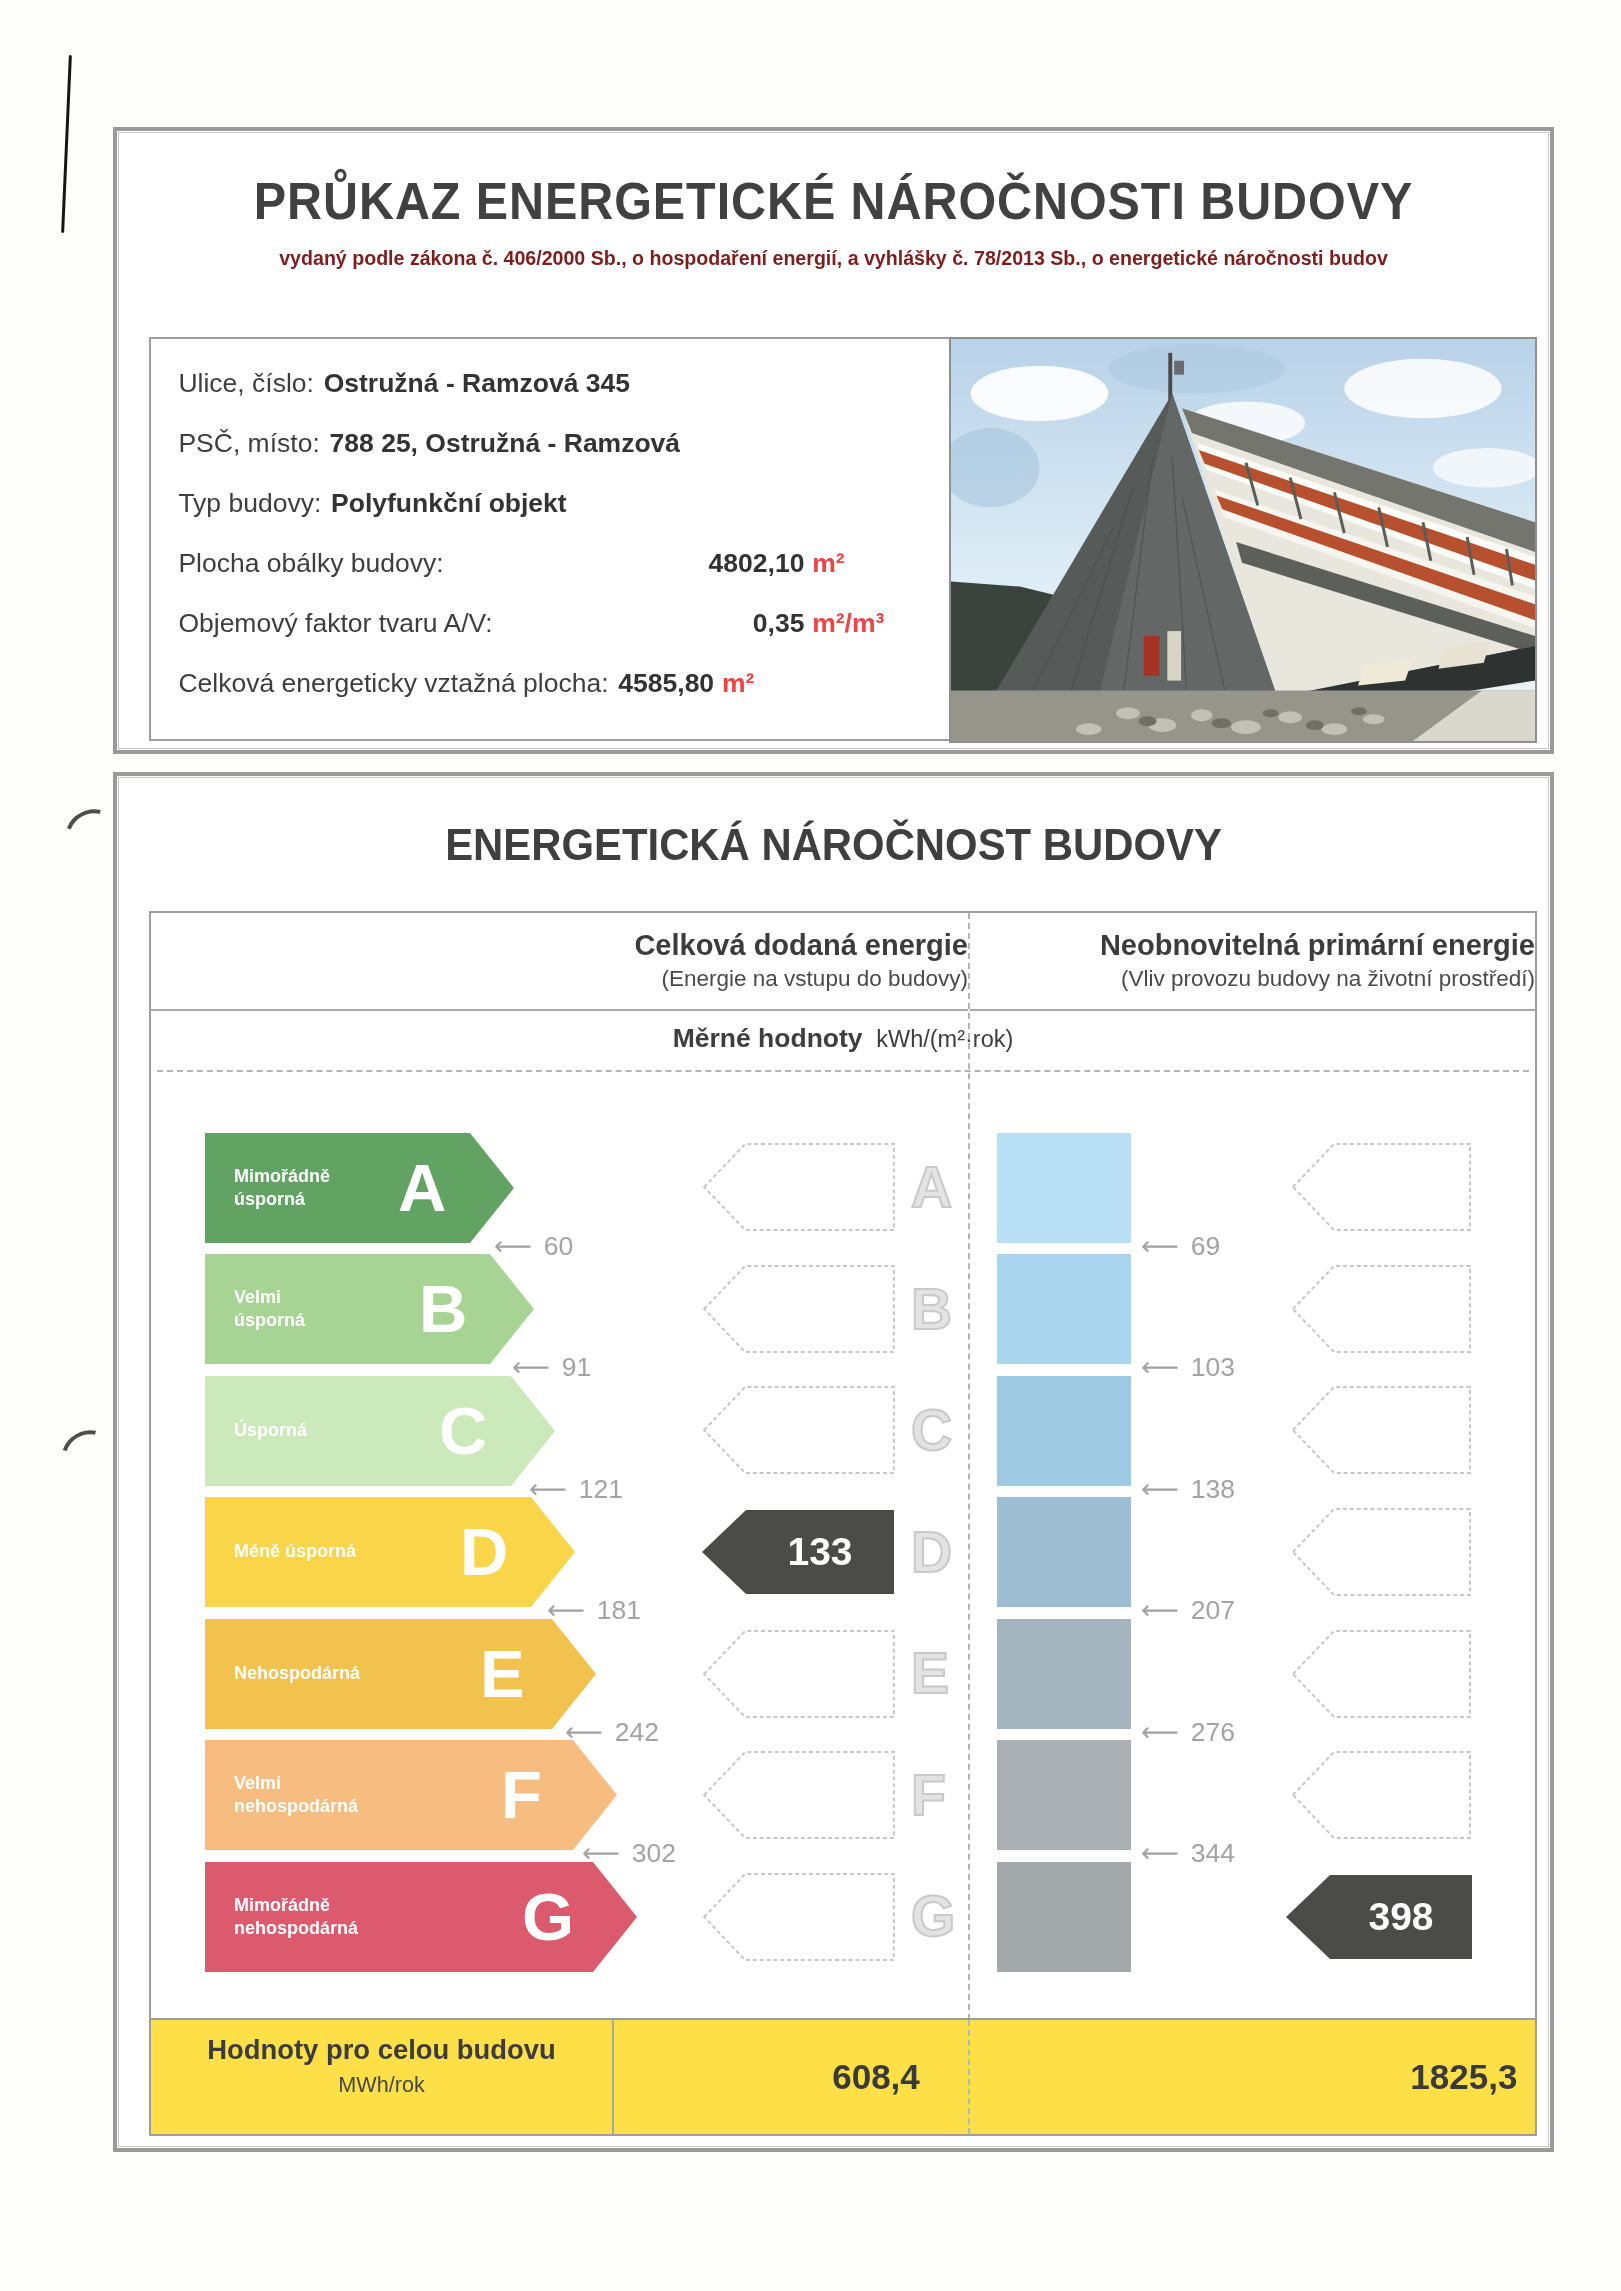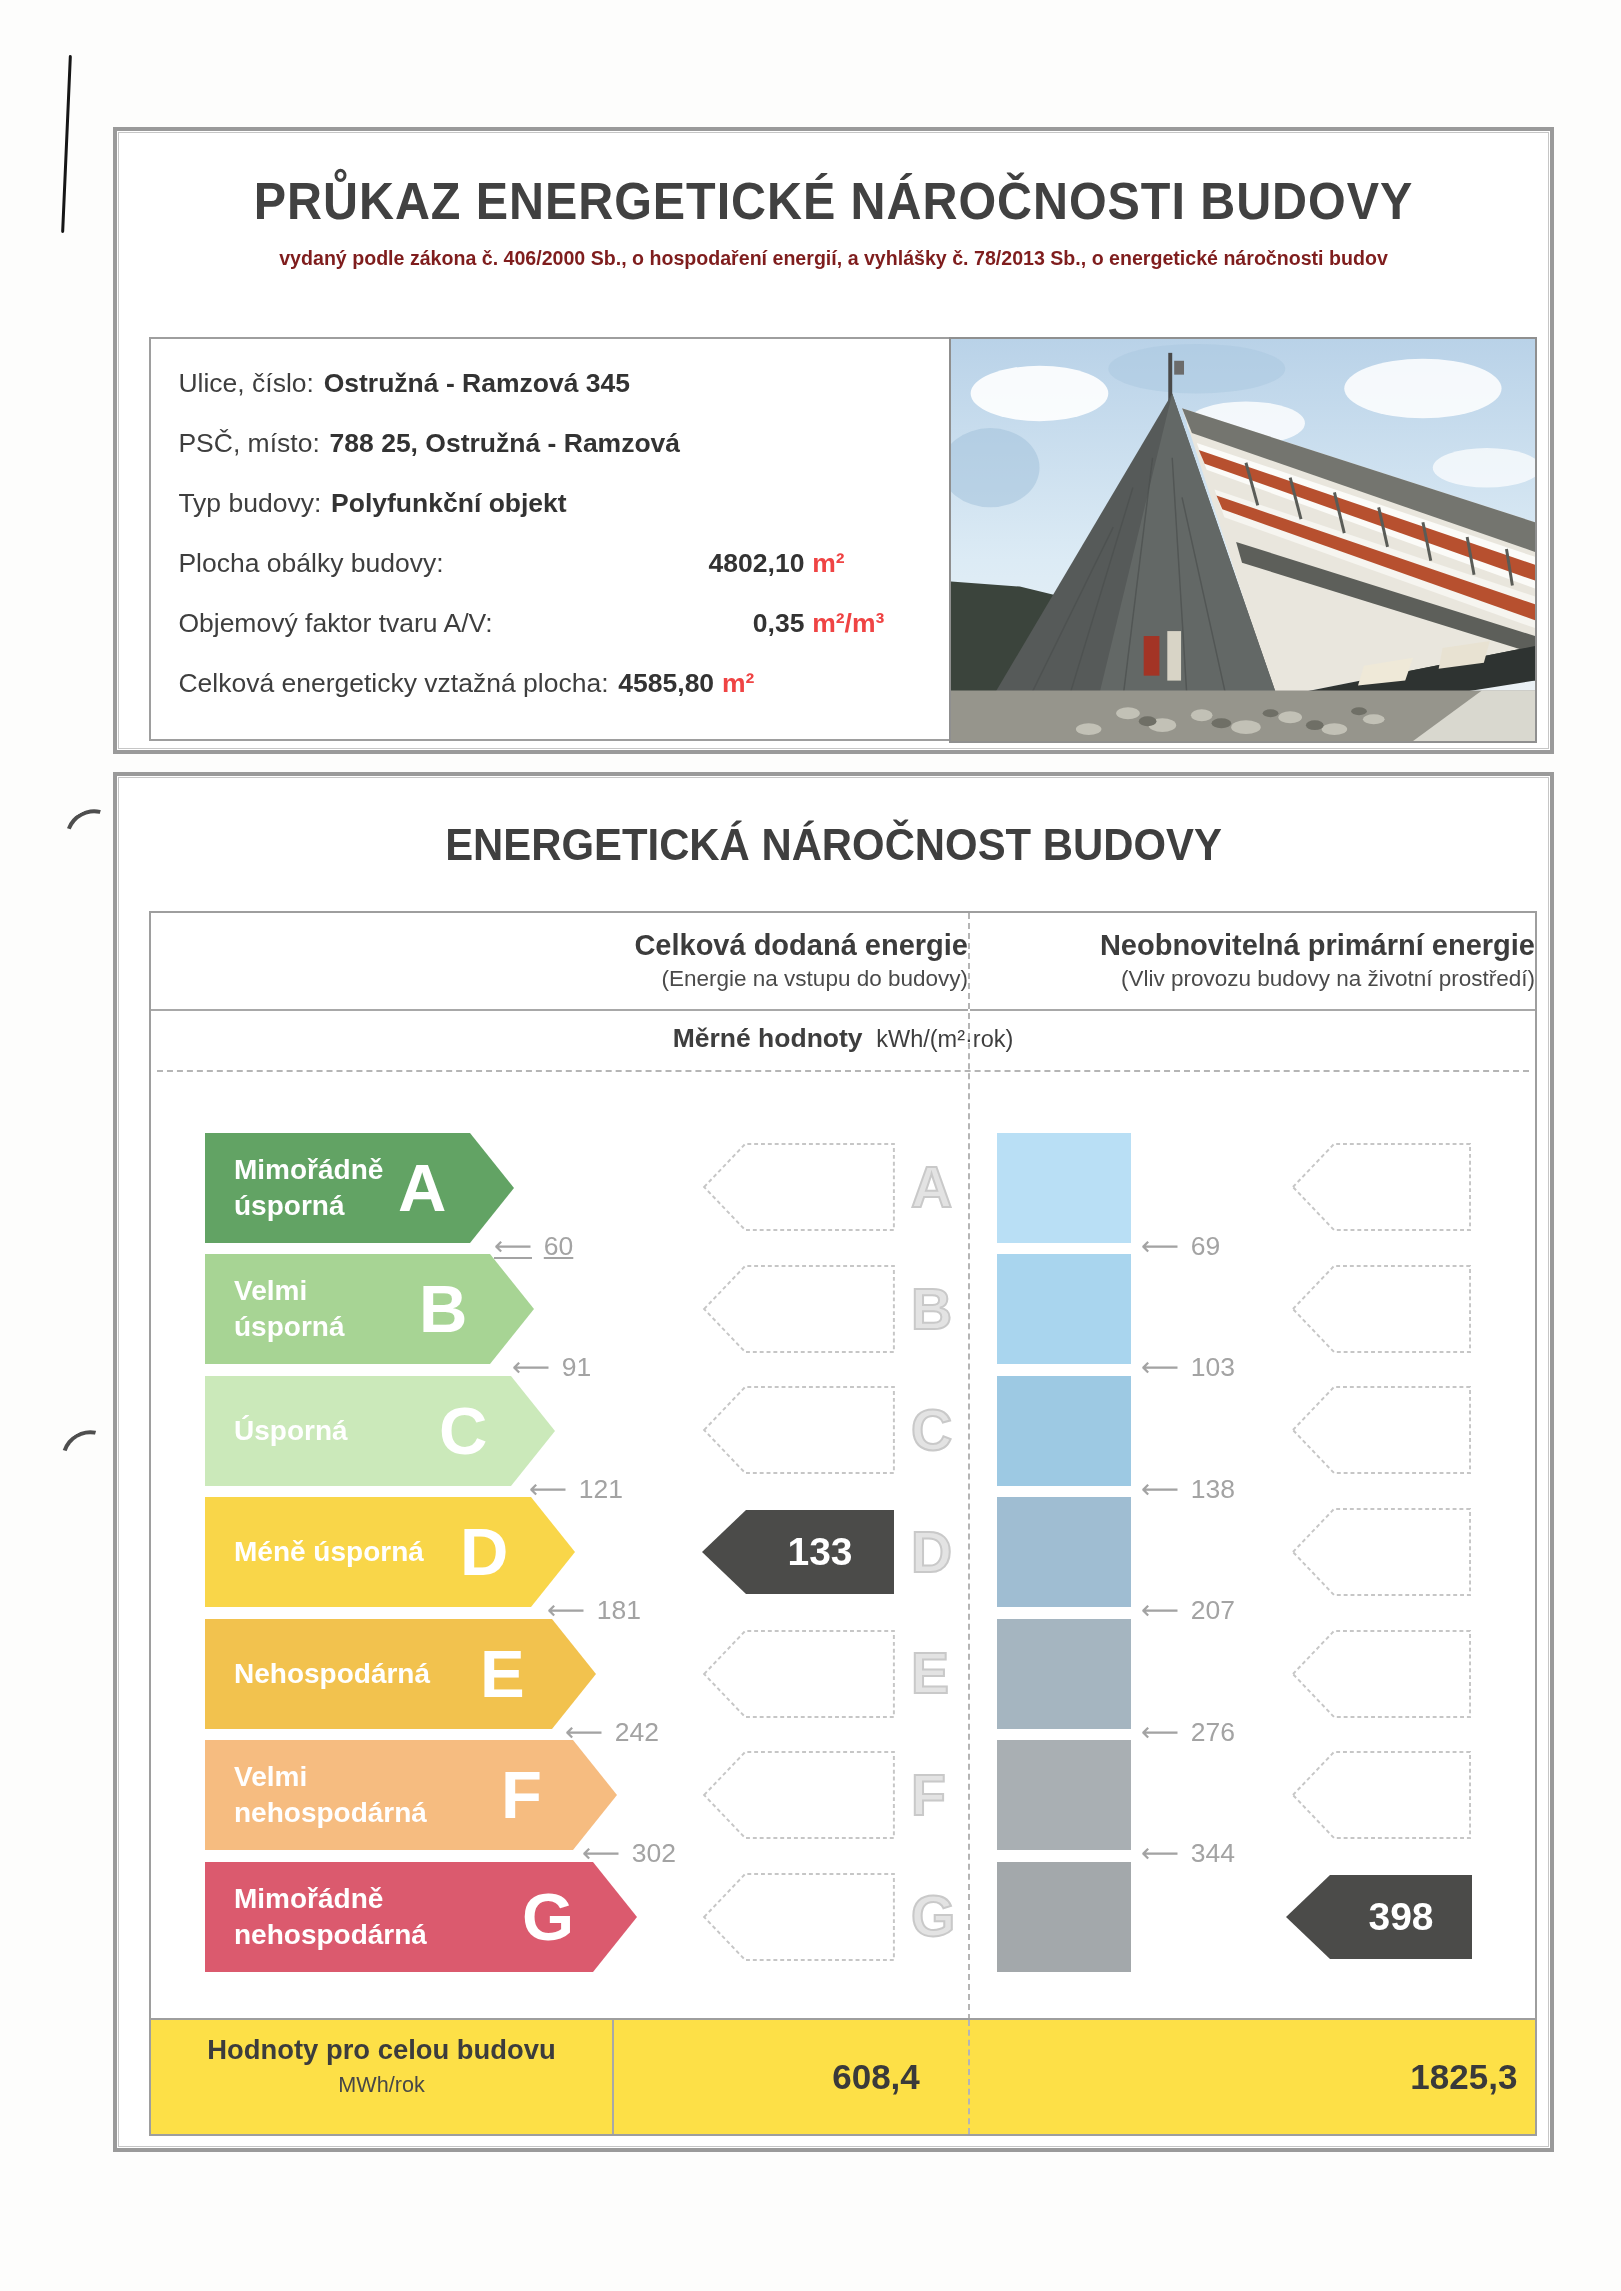--- a/index.html
+++ b/index.html
@@ -37,21 +37,21 @@
   .colhead .t{font-weight:bold;font-size:29px;margin-top:15.7px;color:#3c3c3c;}
   .colhead .s{font-size:22.5px;margin-top:3.9px;color:#4a4a4a;}
   .ch-left{left:0;width:817px;}
   .ch-right{left:819px;right:0;}
   .units-line{position:absolute;left:0;right:0;top:110px;text-align:center;font-size:23.5px;color:#3e3e3e;}
   .units-line b{font-size:26.5px;margin-right:13.7px;}
   .dash-h{position:absolute;left:5.9px;right:5.9px;top:157px;border-top:2px dashed #b5b5b5;}
   .dash-v{position:absolute;left:817px;top:0;bottom:0;border-left:2px dashed #b5b5b5;}
 
   .cls-arrow{position:absolute;height:110px;color:#fff;}
-  .cls-label{position:absolute;left:29px;top:50%;transform:translateY(-50%);font-weight:bold;font-size:28px;line-height:1.3;}
+  .cls-label{position:absolute;left:29px;top:50%;transform:translateY(-50%);font-weight:bold;font-size:18px;line-height:1.3;}
   .cls-letter{position:absolute;top:0;height:110px;line-height:110px;font-weight:bold;font-size:67px;}
   .ghost-letter{position:absolute;font-weight:bold;font-size:57px;color:#e3e3e3;-webkit-text-stroke:2px #c9c9c9;}
   .thresh{position:absolute;font-size:26.5px;color:#a3a3a3;white-space:nowrap;}
   .thresh .ar{letter-spacing:0;margin-right:11.8px;}
   .bar{position:absolute;width:134px;height:110px;}
   .marker{position:absolute;height:84px;color:#fff;font-weight:bold;font-size:39px;
           display:flex;align-items:center;justify-content:center;}
   .marker span{padding-left:44px;}
 
   .sumbox{position:absolute;left:32px;top:1242px;width:1384px;height:114px;border:2px solid #9e9e9e;border-top:2.9px solid #9e9e9e;background:#fde047;}
@@ -189,21 +189,21 @@
             <div class="cls-letter" style="left: 193px;">A</div>
           </div>
           <div style="position: absolute; top: 229px; left: 551px;"><svg width="194" height="90" viewBox="0 0 198 92">
               <path d="M2 46 L44 2 L196 2 L196 90 L44 90 Z" fill="none" stroke="#c6c6c6" stroke-width="2" stroke-dasharray="4 3"></path>
             </svg></div>
           <div class="ghost-letter" style="top: 241px; left: 760px;">A</div>
           <div class="bar" style="top: 220px; left: 846px; background: rgb(185, 223, 245);"></div>
           <div style="position: absolute; top: 229px; left: 1140px;"><svg width="181" height="90" viewBox="0 0 185 92">
               <path d="M2 46 L44 2 L183 2 L183 90 L44 90 Z" fill="none" stroke="#c6c6c6" stroke-width="2" stroke-dasharray="4 3"></path>
             </svg></div>
-          <div class="thresh" style="top: 317px; left: 343px; text-decoration: underline;"><span class="ar">⟵</span><span>60</span></div>
+          <div class="thresh" style="top: 317px; left: 343px;"><span class="ar">⟵</span><span>60</span></div>
           <div class="thresh" style="top: 317px; left: 990px;"><span class="ar">⟵</span><span>69</span></div>
           <div class="cls-arrow" style="top: 341px; left: 54px; width: 329px; background: rgb(167, 212, 148); clip-path: polygon(0px 0px, 285px 0px, 329px 50%, 285px 100%, 0px 100%);">
             <div class="cls-label">Velmi<br>úsporná</div>
             <div class="cls-letter" style="left: 214px;">B</div>
           </div>
           <div style="position: absolute; top: 351px; left: 551px;"><svg width="194" height="90" viewBox="0 0 198 92">
               <path d="M2 46 L44 2 L196 2 L196 90 L44 90 Z" fill="none" stroke="#c6c6c6" stroke-width="2" stroke-dasharray="4 3"></path>
             </svg></div>
           <div class="ghost-letter" style="top: 363px; left: 760px;">B</div>
           <div class="bar" style="top: 341px; left: 846px; background: rgb(169, 213, 238);"></div>

